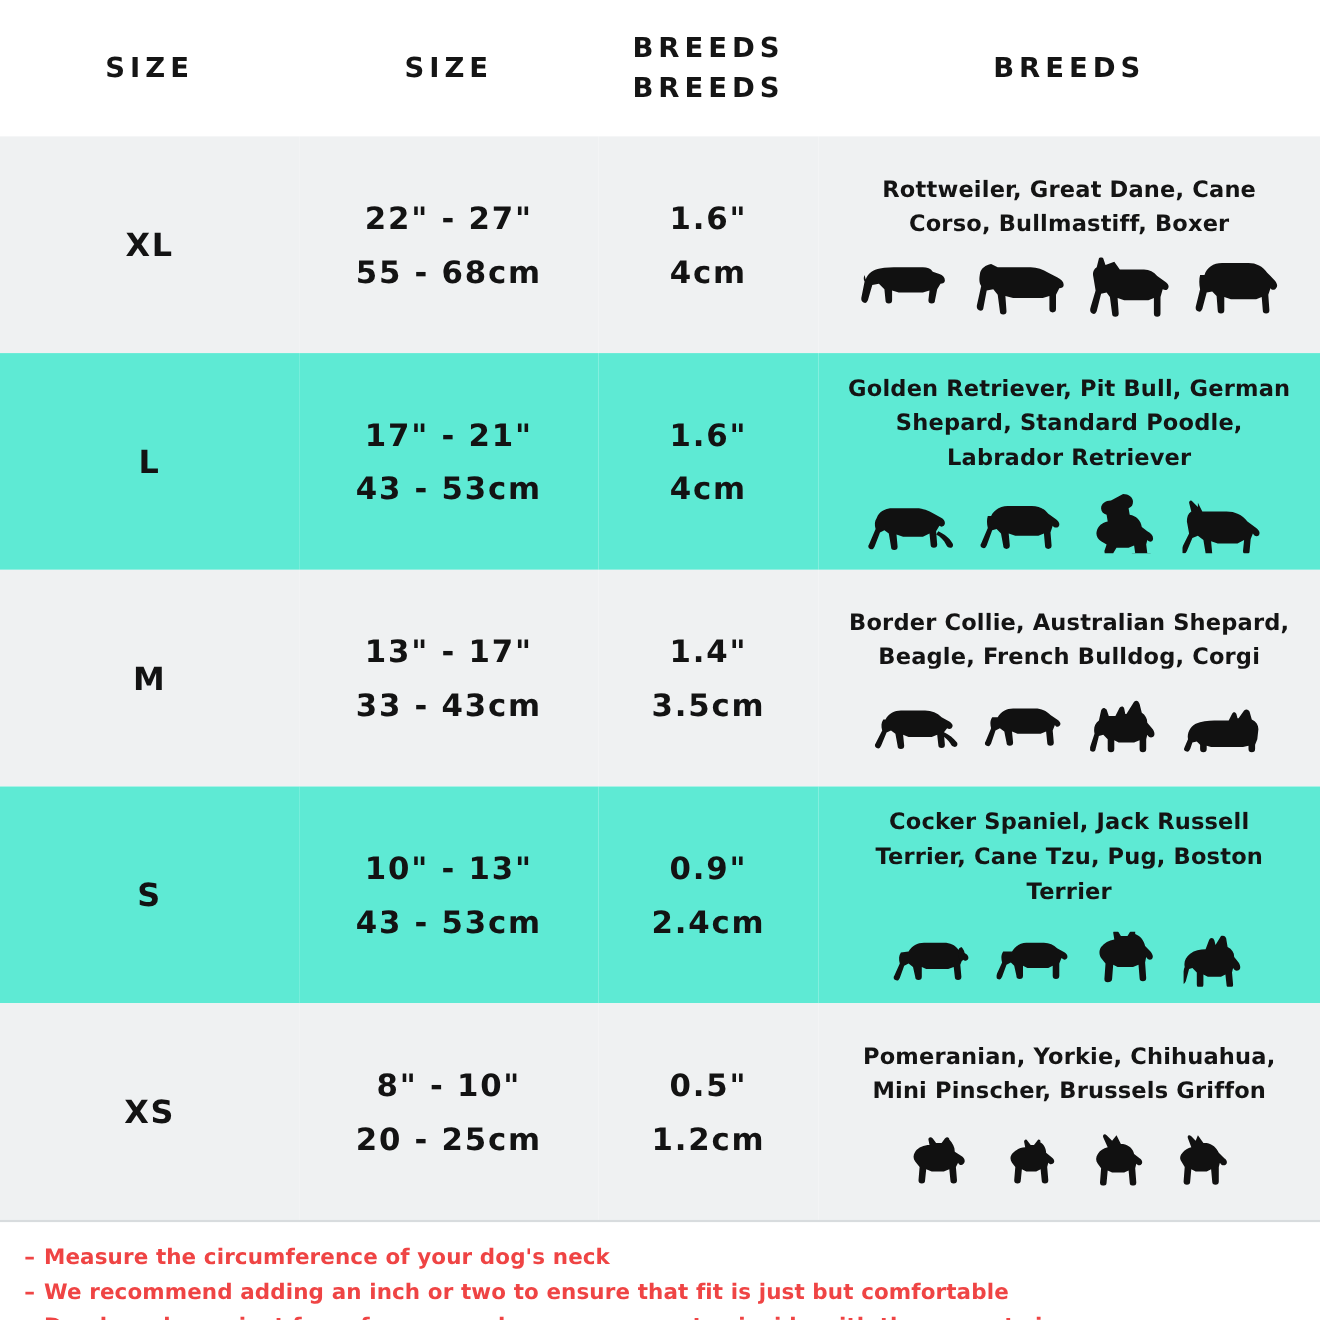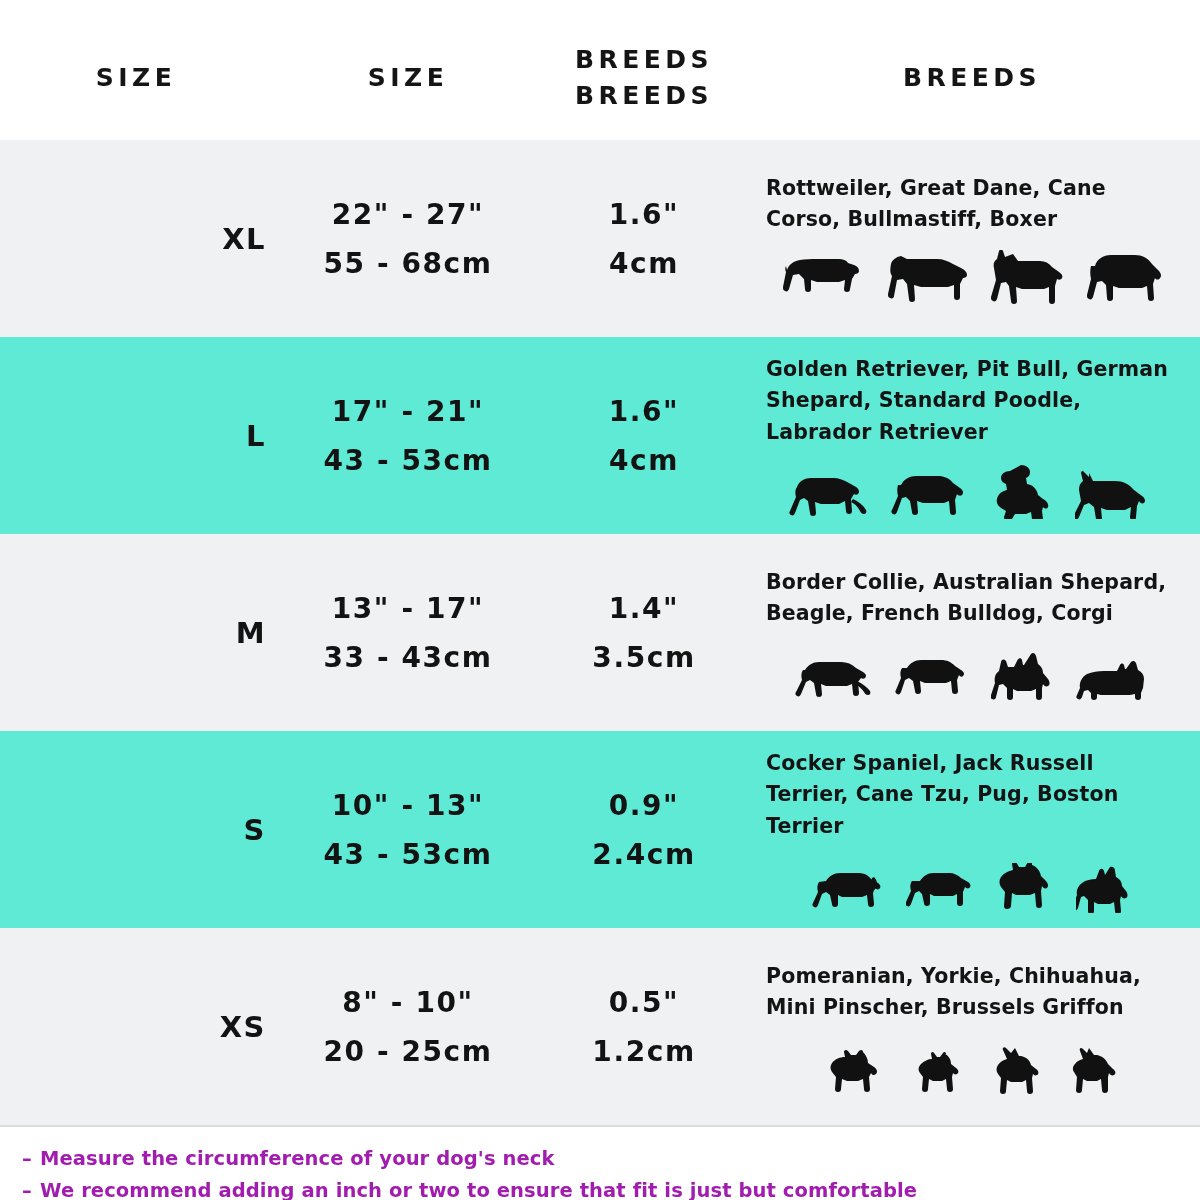--- a/index.html
+++ b/index.html
@@ -12,21 +12,20 @@
     height: 1200px;
     font-family: "DejaVu Sans", "Liberation Sans", sans-serif;
     color: #111111;
     overflow: hidden;
   }
   .sheet {
     width: 1200px;
     height: 910px;
     position: relative;
     box-sizing: border-box;
-    margin-top: 16px;
   }
   table.size-table {
     width: 1200px;
     border-collapse: collapse;
     table-layout: fixed;
   }
   table.size-table col.c-size  { width: 272px; }
   table.size-table col.c-neck  { width: 272px; }
   table.size-table col.c-width { width: 200px; }
   table.size-table col.c-breed { width: 456px; }
@@ -52,60 +51,59 @@
     vertical-align: middle;
     text-align: center;
     box-sizing: border-box;
     padding: 0 6px;
   }
   td.size-cell {
     font-size: 29px;
     font-weight: bold;
     letter-spacing: 1.5px;
     color: #131313;
-    text-align: right;
   }
   td.neck-cell, td.width-cell {
     font-size: 28px;
     font-weight: bold;
     letter-spacing: 1.6px;
     color: #131313;
     line-height: 1.75;
   }
   td.breeds-cell {
     padding: 10px 22px 8px 22px;
   }
   .breed-names {
     font-size: 20.5px;
     font-weight: bold;
     line-height: 1.52;
     color: #141414;
     letter-spacing: 0.15px;
-    text-align: left;
+    text-align: center;
   }
   .breed-silhouettes {
     margin-top: 9px;
     display: flex;
     justify-content: center;
     align-items: flex-end;
     gap: 22px;
     height: 62px;
   }
   .breed-silhouettes svg { display: block; }
   .sil { fill: #111111; }
 
   .notes {
     border-top: 2px solid #d8dcde;
     padding: 16px 22px 10px 22px;
     box-sizing: border-box;
   }
   .note-line {
     font-size: 19.5px;
     font-weight: bold;
-    color: #a21caf;
+    color: #ef4444;
     line-height: 1.62;
     letter-spacing: 0.1px;
     white-space: nowrap;
   }
   .note-dash { display: inline-block; width: 18px; }
 </style>
 </head>
 <body>
 
 <div class="sheet">

